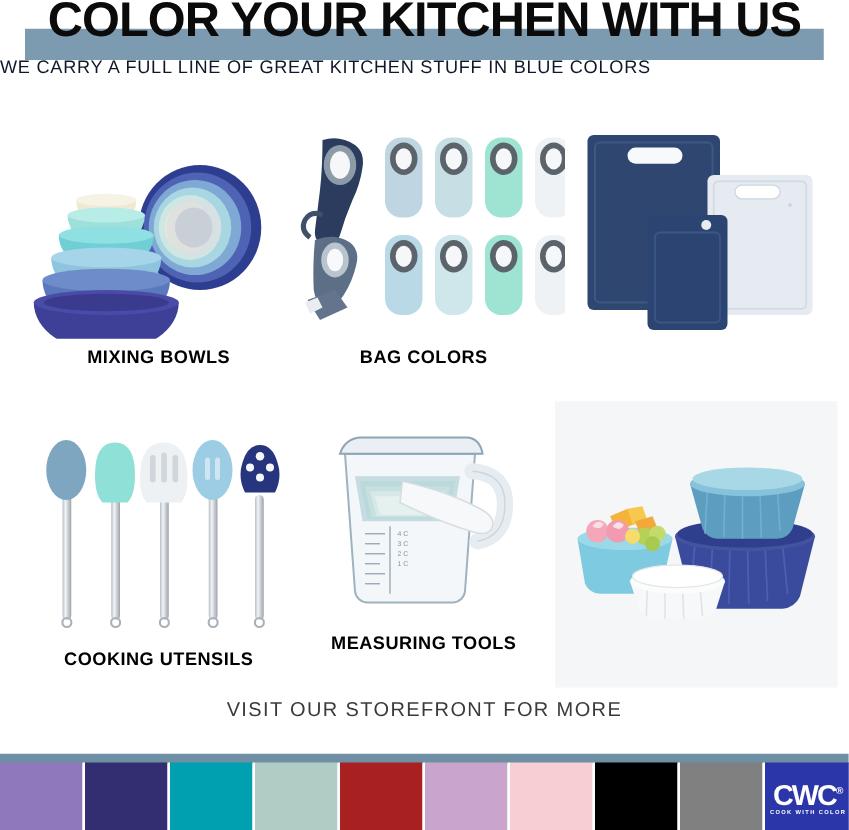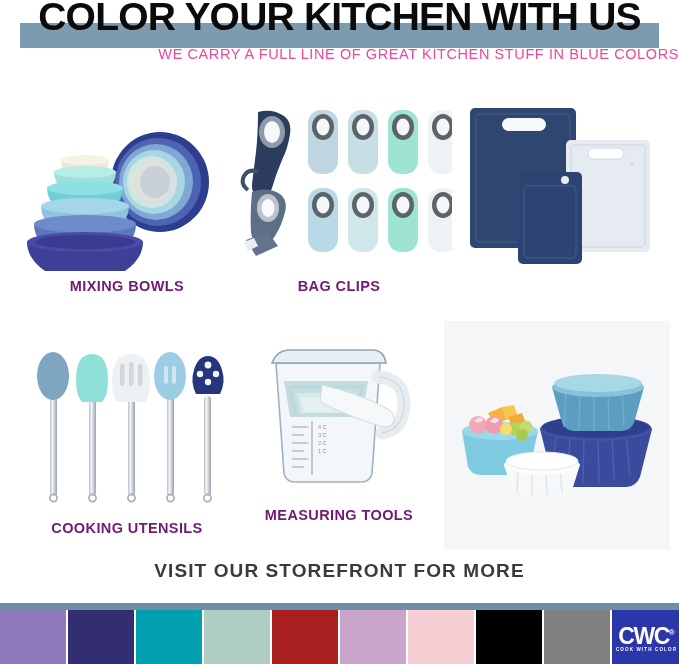--- a/index.html
+++ b/index.html
@@ -6,36 +6,36 @@
   body{width:679px;height:664px;position:relative;overflow:hidden;
        font-family:"Liberation Sans","DejaVu Sans",sans-serif;color:#111;}
 
   
   .header{position:relative;height:84px;}
   .header-band{position:absolute;left:20px;top:23px;width:639px;height:25px;
                background:#7d9bb0;}
   .title{position:absolute;left:0;top:-6px;width:679px;text-align:center;
          font-size:39px;font-weight:700;letter-spacing:-0.8px;color:#0b0b0b;
          line-height:46px;white-space:nowrap;}
-  .subtitle{position:absolute;left:0;top:46px;width:679px;text-align:right;
-            font-size:14.5px;letter-spacing:0.6px;color:#ec4899;font-weight:400;}
+  .subtitle{position:absolute;left:0;top:46px;width:679px;text-align:left;
+            font-size:14.5px;letter-spacing:0.6px;color:#0f172a;font-weight:400;}
 
   
   .grid{position:absolute;top:92px;left:0;width:679px;height:458px;}
   .cell{position:absolute;width:226px;height:229px;}
   .c0{left:14px;top:0;}   .c1{left:226px;top:0;}  .c2{left:444px;top:0;}
   .c3{left:14px;top:242px;} .c4{left:226px;top:229px;} .c5{left:444px;top:229px;}
   .cell-bg{position:absolute;inset:0;}
   .cell-bg.tint{background:#f4f6f8;}
   .art{position:absolute;left:0;top:4px;width:226px;height:175px;}
   .caption{position:absolute;left:0;top:186px;width:226px;text-align:center;
-           font-size:14.5px;font-weight:700;letter-spacing:0.4px;color:#701a75;}
+           font-size:14.5px;font-weight:700;letter-spacing:0.4px;color:#000000;}
 
   .footer-note{position:absolute;left:0;top:560px;width:679px;text-align:center;
-               font-size:19px;letter-spacing:1.1px;color:#3a3a3a;font-weight:bold;}
+               font-size:16px;letter-spacing:1.1px;color:#3a3a3a;}
 
   
   .palette-bar{position:absolute;left:0;top:603px;width:679px;height:8px;
                background:#6f8fa5;}
   .palette{position:absolute;left:0;top:610px;width:553px;height:54px;
            display:flex;}
   .sw{flex:0 0 auto;height:54px;}
   .logo-sw{position:relative;display:flex;flex-direction:column;
            align-items:center;justify-content:center;}
   .logo-mark{color:#fff;font-size:23px;font-weight:700;letter-spacing:-1.5px;
@@ -155,21 +155,21 @@
               <ellipse cx="15" cy="17" rx="6.5" ry="8.5" fill="#f5f7f9"></ellipse>
             </g>
           <g transform="translate(120,0)">
               <rect x="0" y="0" width="30" height="64" rx="13" fill="#eef2f4"></rect>
               <ellipse cx="15" cy="17" rx="11" ry="13" fill="#5c646b"></ellipse>
               <ellipse cx="15" cy="17" rx="6.5" ry="8.5" fill="#f5f7f9"></ellipse>
             </g>
         </g>
       </svg>
     </div>
-    <div class="caption">BAG CLIPS</div>
+    <div class="caption">BAG COLORS</div>
   </div>
 
   <div class="cell c2">
     <div class="art">
       <svg viewBox="0 0 226 175" width="226" height="175">
 
         <g>
           <rect x="26" y="12" width="106" height="140" rx="5" fill="#2e4670"></rect>
           <rect x="32" y="18" width="94" height="128" rx="4" fill="none" stroke="#3c5884" stroke-width="1.6"></rect>
           <rect x="58" y="22" width="44" height="13" rx="6.5" fill="#f8f9fb"></rect>

